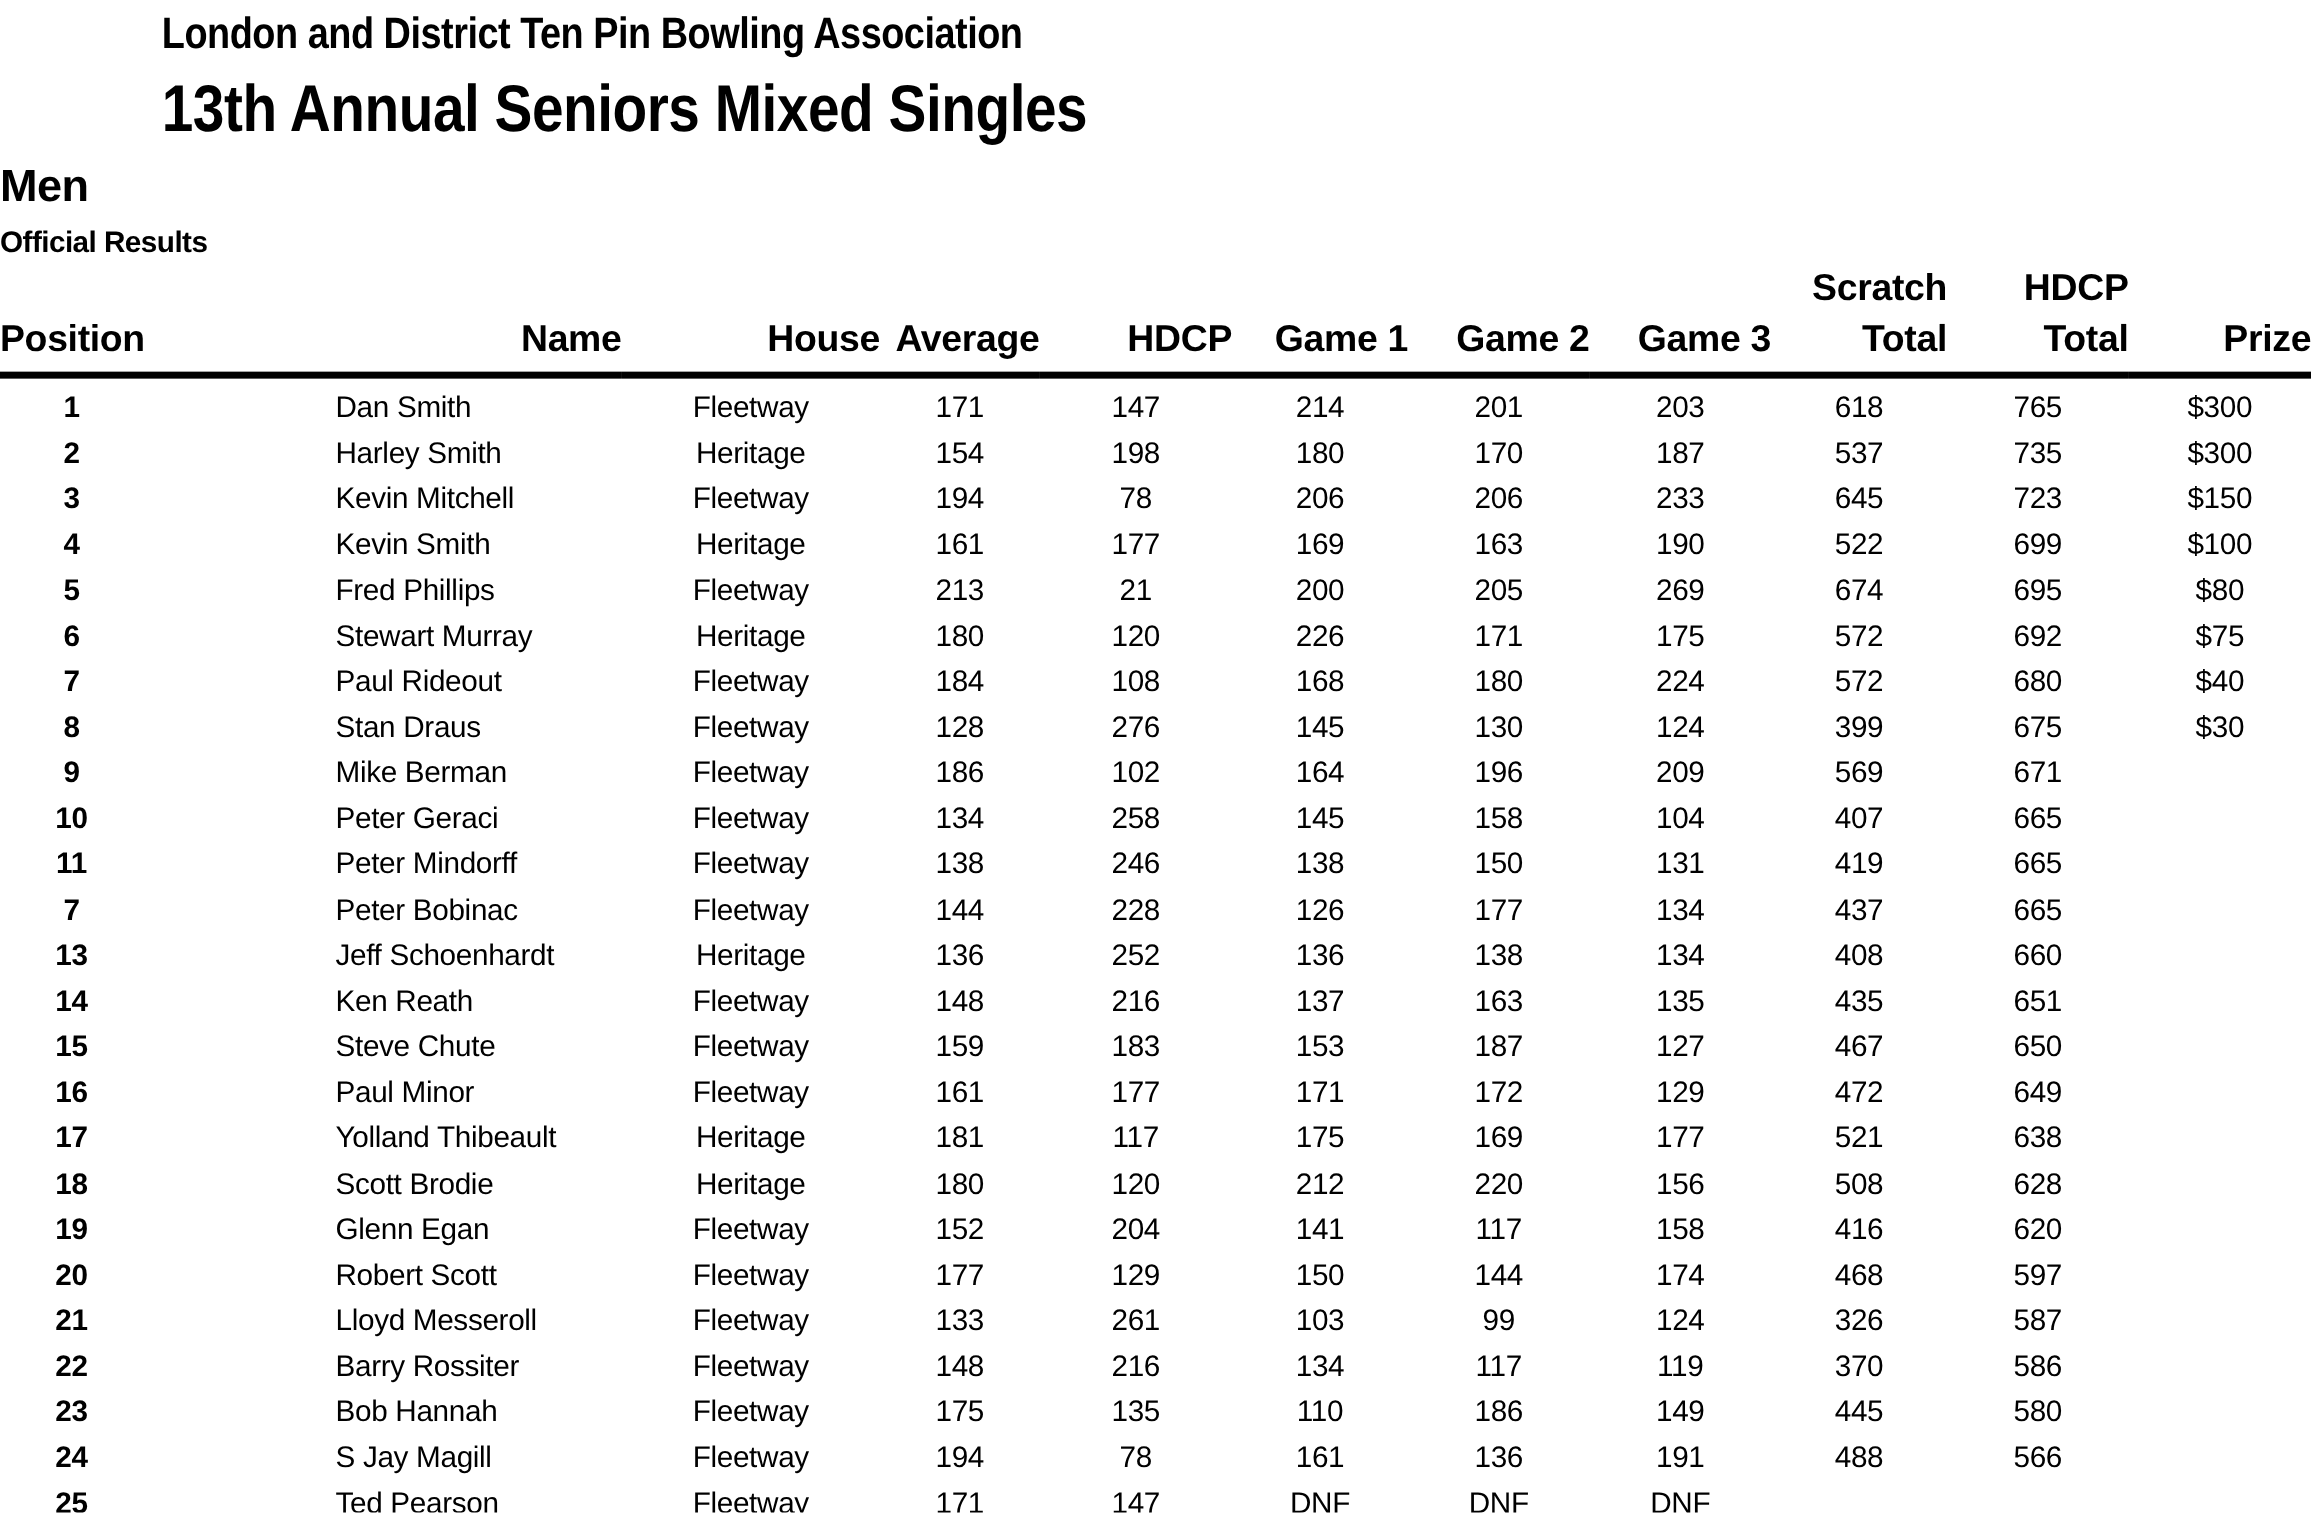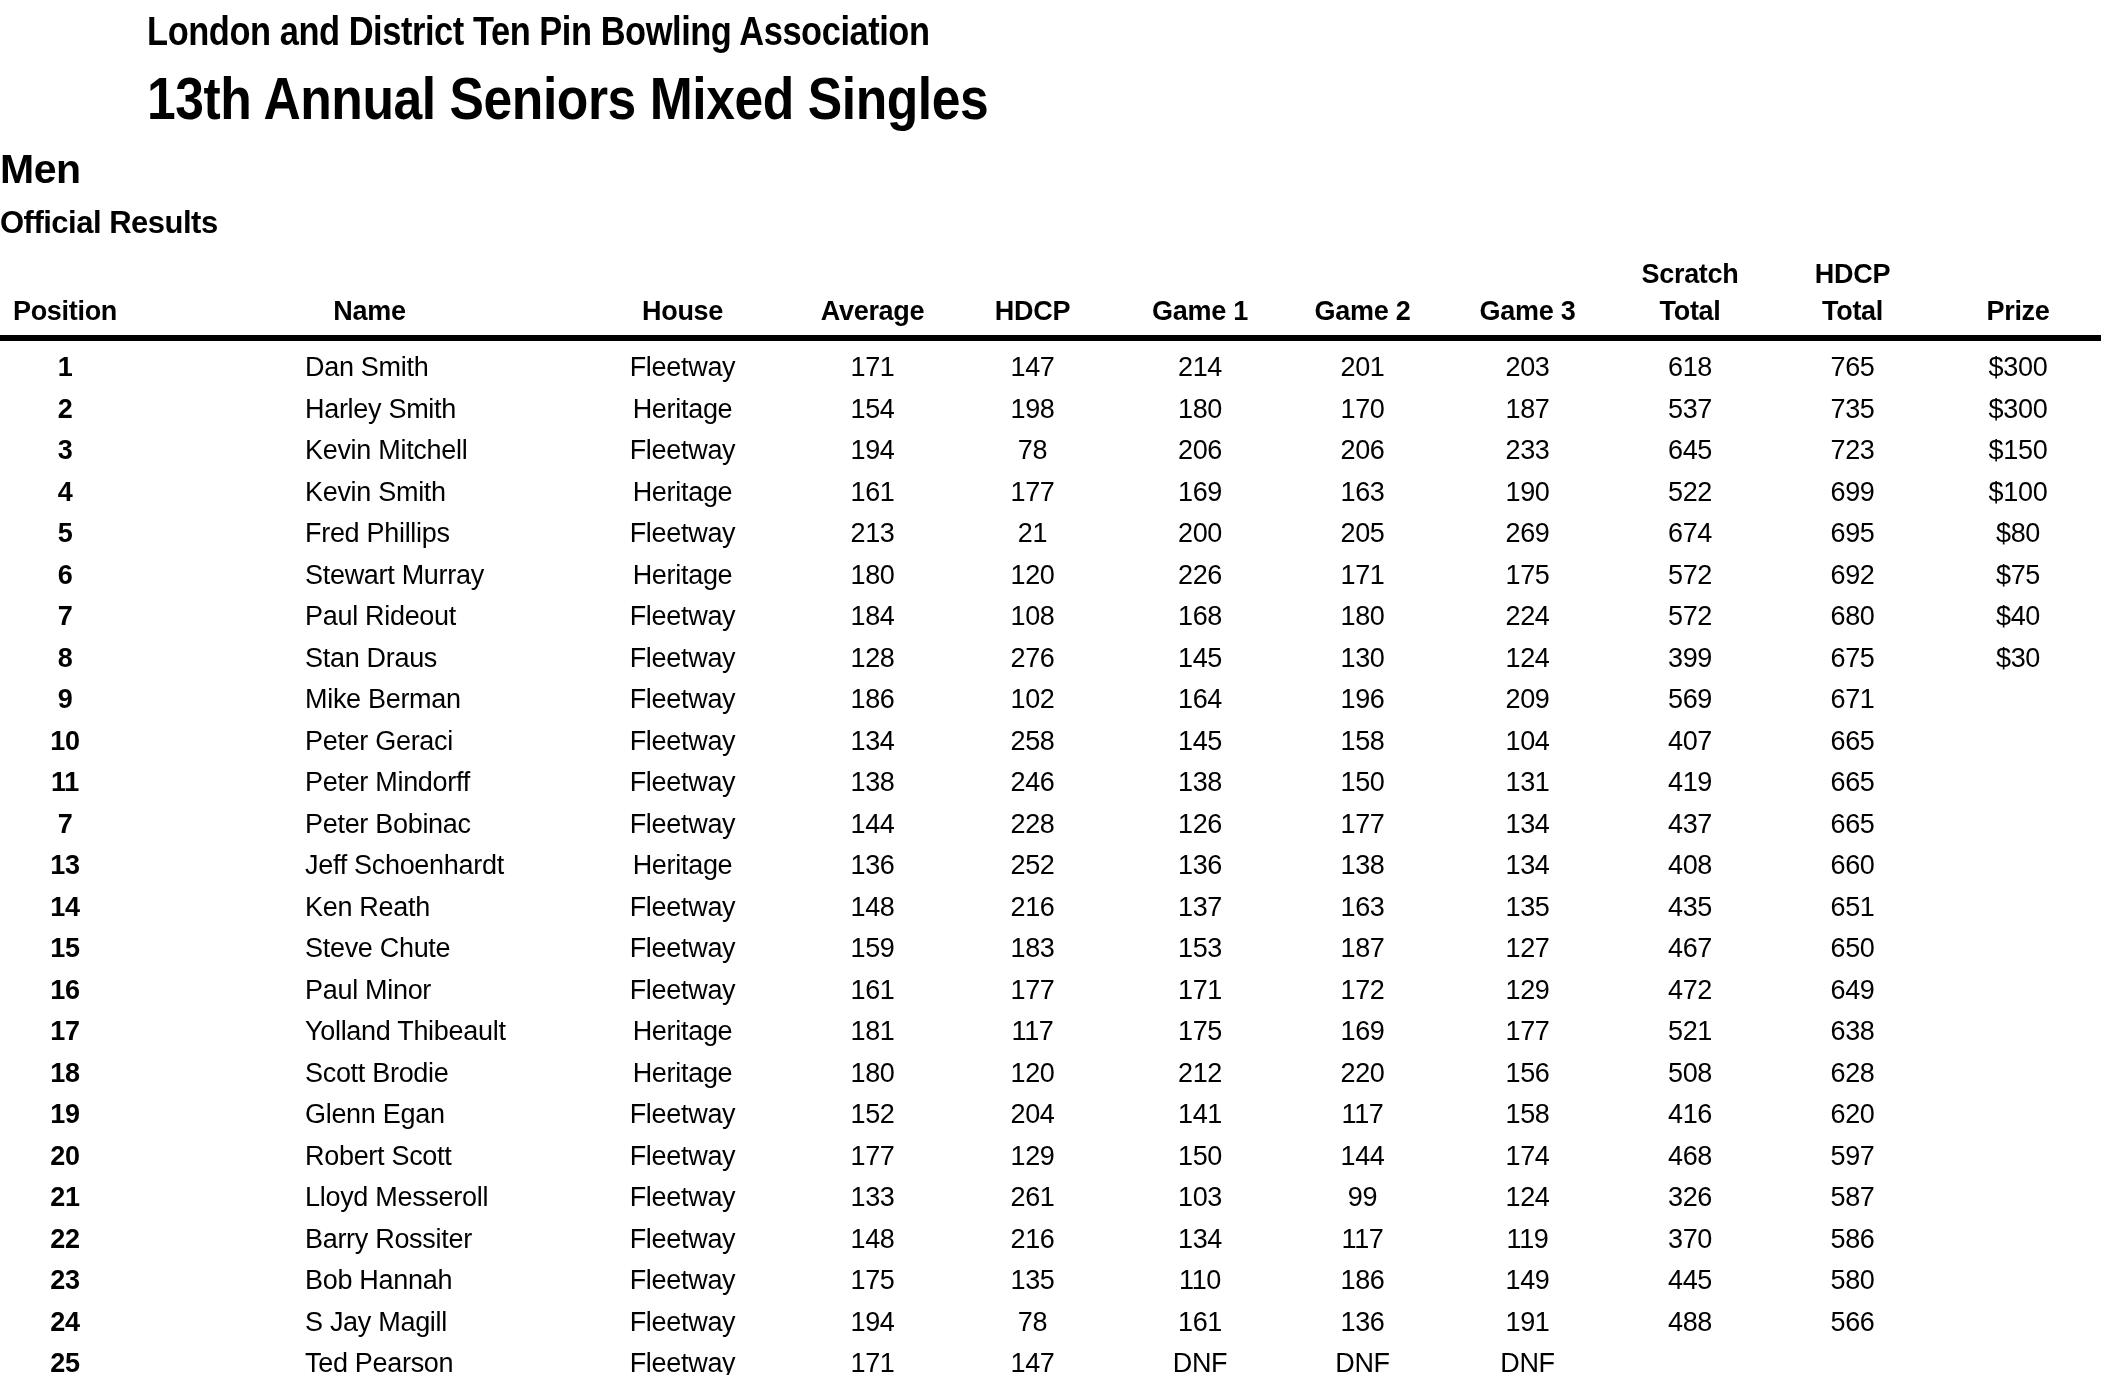--- a/index.html
+++ b/index.html
@@ -39,21 +39,21 @@
     white-space: nowrap;
   }
   .men {
     margin-top: 14px;
     font-size: 41px;
     font-weight: bold;
     letter-spacing: -0.5px;
   }
   .official {
     margin-top: 12px;
-    font-size: 31px;
+    font-size: 27px;
     font-weight: bold;
     letter-spacing: -0.5px;
   }
   table {
     table-layout: fixed;
     width: 2101px;
     border-collapse: collapse;
     margin-top: 4px;
   }
   col.c-position { width: 130px; }
@@ -61,25 +61,25 @@
   col.c-house    { width: 235px; }
   col.c-average  { width: 145px; }
   col.c-hdcp     { width: 175px; }
   col.c-game1    { width: 160px; }
   col.c-game2    { width: 165px; }
   col.c-game3    { width: 165px; }
   col.c-scratch  { width: 160px; }
   col.c-hdcptot  { width: 165px; }
   col.c-prize    { width: 166px; }
   thead th {
-    font-size: 27px;
+    font-size: 34px;
     font-weight: bold;
     letter-spacing: -0.3px;
     vertical-align: bottom;
-    text-align: center;
+    text-align: right;
     padding: 0 0 6px 0;
     border-bottom: 6px solid #000000;
     height: 84px;
   }
   thead th .hline { display: block; line-height: 1.35; }
   thead th.h-name { padding-left: 44px; }
   tbody td {
     font-size: 27px;
     letter-spacing: -0.3px;
     text-align: center;

